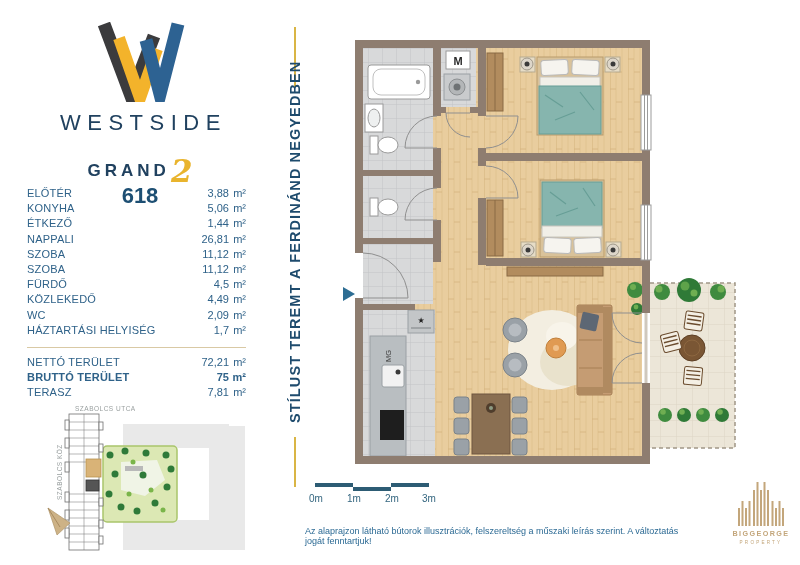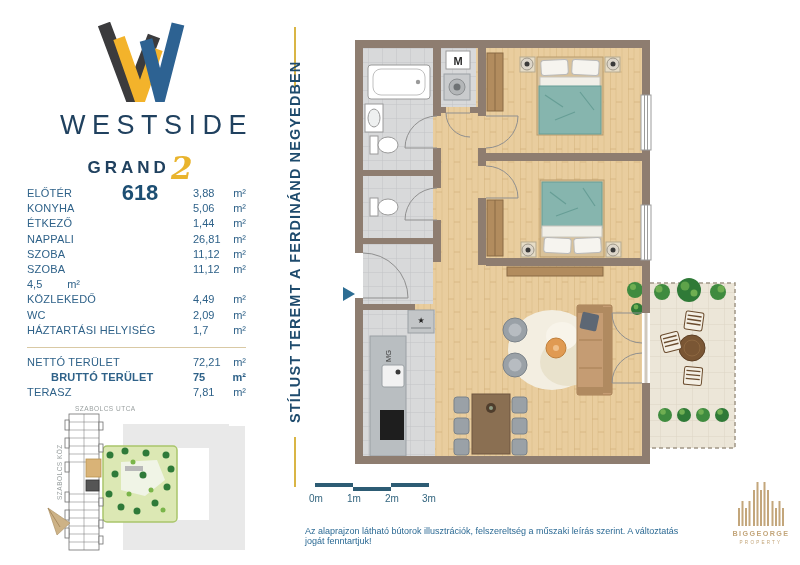--- a/index.html
+++ b/index.html
@@ -1,31 +1,31 @@
 <!DOCTYPE html>
 <html><head>
 <meta charset="utf-8">
 <style>
   html,body{margin:0;padding:0;background:#fff;}
   body{font-family:"Liberation Sans",sans-serif;}
   #page{position:relative;width:800px;height:565px;background:#fff;overflow:hidden;}
 
   
   .brand{position:absolute;left:60px;top:22px;width:160px;text-align:center;}
-  .brand-name{margin-top:4px;font-size:27px;letter-spacing:6.5px;color:#20415f;font-weight:400;}
-  .brand-sub{margin-top:9px;color:#20415f;font-weight:bold;font-size:17px;letter-spacing:4px;height:30px;}
+  .brand-name{margin-top:4px;font-size:22px;letter-spacing:6.5px;color:#20415f;font-weight:400;}
+  .brand-sub{margin-top:17px;color:#20415f;font-weight:bold;font-size:17px;letter-spacing:4px;height:30px;}
   .brand-sub .two{font-family:"DejaVu Serif",serif;font-style:italic;font-weight:bold;font-size:31px;color:#e9b42d;letter-spacing:0;vertical-align:-6px;margin-left:1px;}
   .unit-no{font-size:22px;font-weight:bold;color:#1d4f73;}
 
   
   .areas{position:absolute;left:27px;top:187px;width:219px;}
   .arow{display:flex;align-items:baseline;height:15.2px;font-size:11px;color:#2f6289;}
-  .arow.bold{font-weight:bold;margin-left:24px;}
+  .arow.bold{font-weight:bold;}
   .albl{flex:1;letter-spacing:0.2px;white-space:nowrap;}
-  .aval{min-width:36px;}
+  .aval{text-align:right;min-width:36px;}
   .aunit{width:17px;text-align:right;}
   .adivider{height:1px;background:#d9c9a4;margin:8px 0 8px 0;}
 
   
   .vline{position:absolute;left:294px;width:2px;background:#d9b545;}
   .vline.top{top:27px;height:60px;}
   .vline.bottom{top:437px;height:50px;}
   .tagline-text{position:absolute;left:128px;top:248px;width:334px;text-align:center;
     transform:rotate(-90deg);transform-origin:center;white-space:nowrap;
     font-size:14.5px;font-weight:bold;color:#1e4b6d;letter-spacing:1.1px;}
@@ -88,20 +88,21 @@
           <span class="albl">SZOBA</span>
           <span class="aval">11,12</span>
           <span class="aunit">m²</span>
         </div>
         <div class="arow">
           <span class="albl">SZOBA</span>
           <span class="aval">11,12</span>
           <span class="aunit">m²</span>
         </div>
         <div class="arow">
+          <span class="albl">FÜRDŐ</span>
           <span class="aval">4,5</span>
           <span class="aunit">m²</span>
         </div>
         <div class="arow">
           <span class="albl">KÖZLEKEDŐ</span>
           <span class="aval">4,49</span>
           <span class="aunit">m²</span>
         </div>
         <div class="arow">
           <span class="albl">WC</span>

